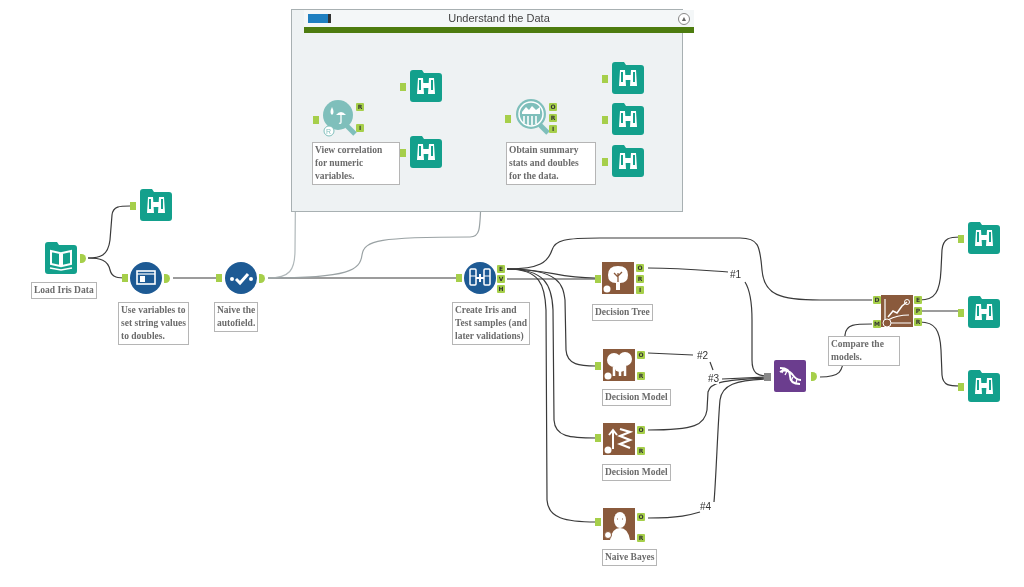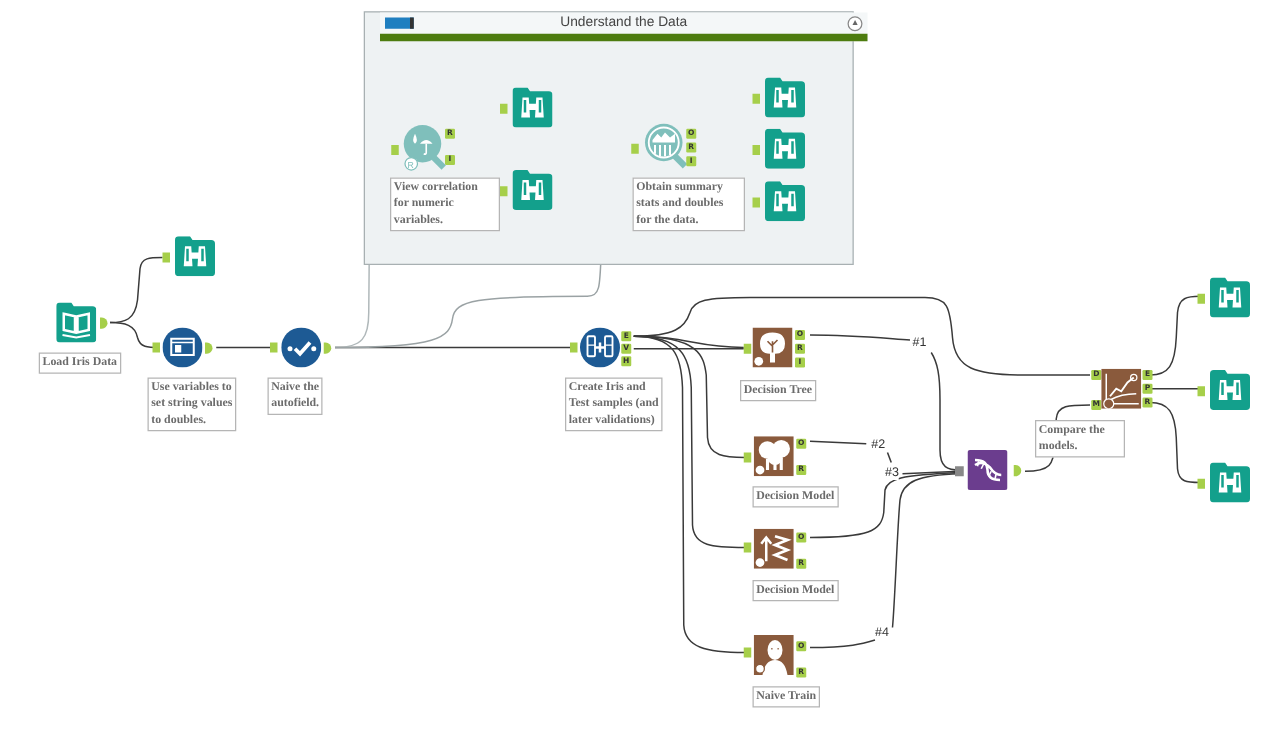--- a/index.html
+++ b/index.html
@@ -284,21 +284,21 @@
   <svg width="32" height="32">
     <rect width="32" height="32" fill="#8a5a3c"></rect>
     <ellipse cx="17" cy="12" rx="6" ry="8" fill="#fff"></ellipse>
     <path d="M7 32 Q9 20 17 20 Q25 20 27 32Z" fill="#fff"></path>
     <path d="M14 11 L15 11 M19 11 L20 11" stroke="#8a5a3c" stroke-width="1.2"></path>
     <circle cx="5" cy="27" r="3.5" fill="#fff" stroke="#8a5a3c"></circle>
   </svg>
 </div>
 <div class="anchor" style="left:637px;top:513px;">O</div>
 <div class="anchor" style="left:637px;top:534px;">R</div>
-<div class="label" style="left:602px;top:549px;">Naive Train</div>
+<div class="label" style="left:602px;top:549px;">Naive Bayes</div>
 
 <div class="anchor-in" style="left:764px;top:373px;width:7px;background:#888;"></div>
 <div class="tool" style="left:774px;top:360px;">
   <svg width="32" height="32">
     <rect width="32" height="32" rx="2" fill="#6b3d8e"></rect>
     <path d="M6 8 Q16 8 16 16 Q16 24 26 24 M6 12 Q12 8 18 14 Q22 20 27 20" fill="none" stroke="#fff" stroke-width="2"></path>
     <path d="M9 9 L8 13 M13 11 L11 15 M19 17 L17 21 M23 19 L22 23" stroke="#fff" stroke-width="1.3"></path>
   </svg>
 </div>
 <div class="anchor-out" style="left:811px;top:372px;"></div>

